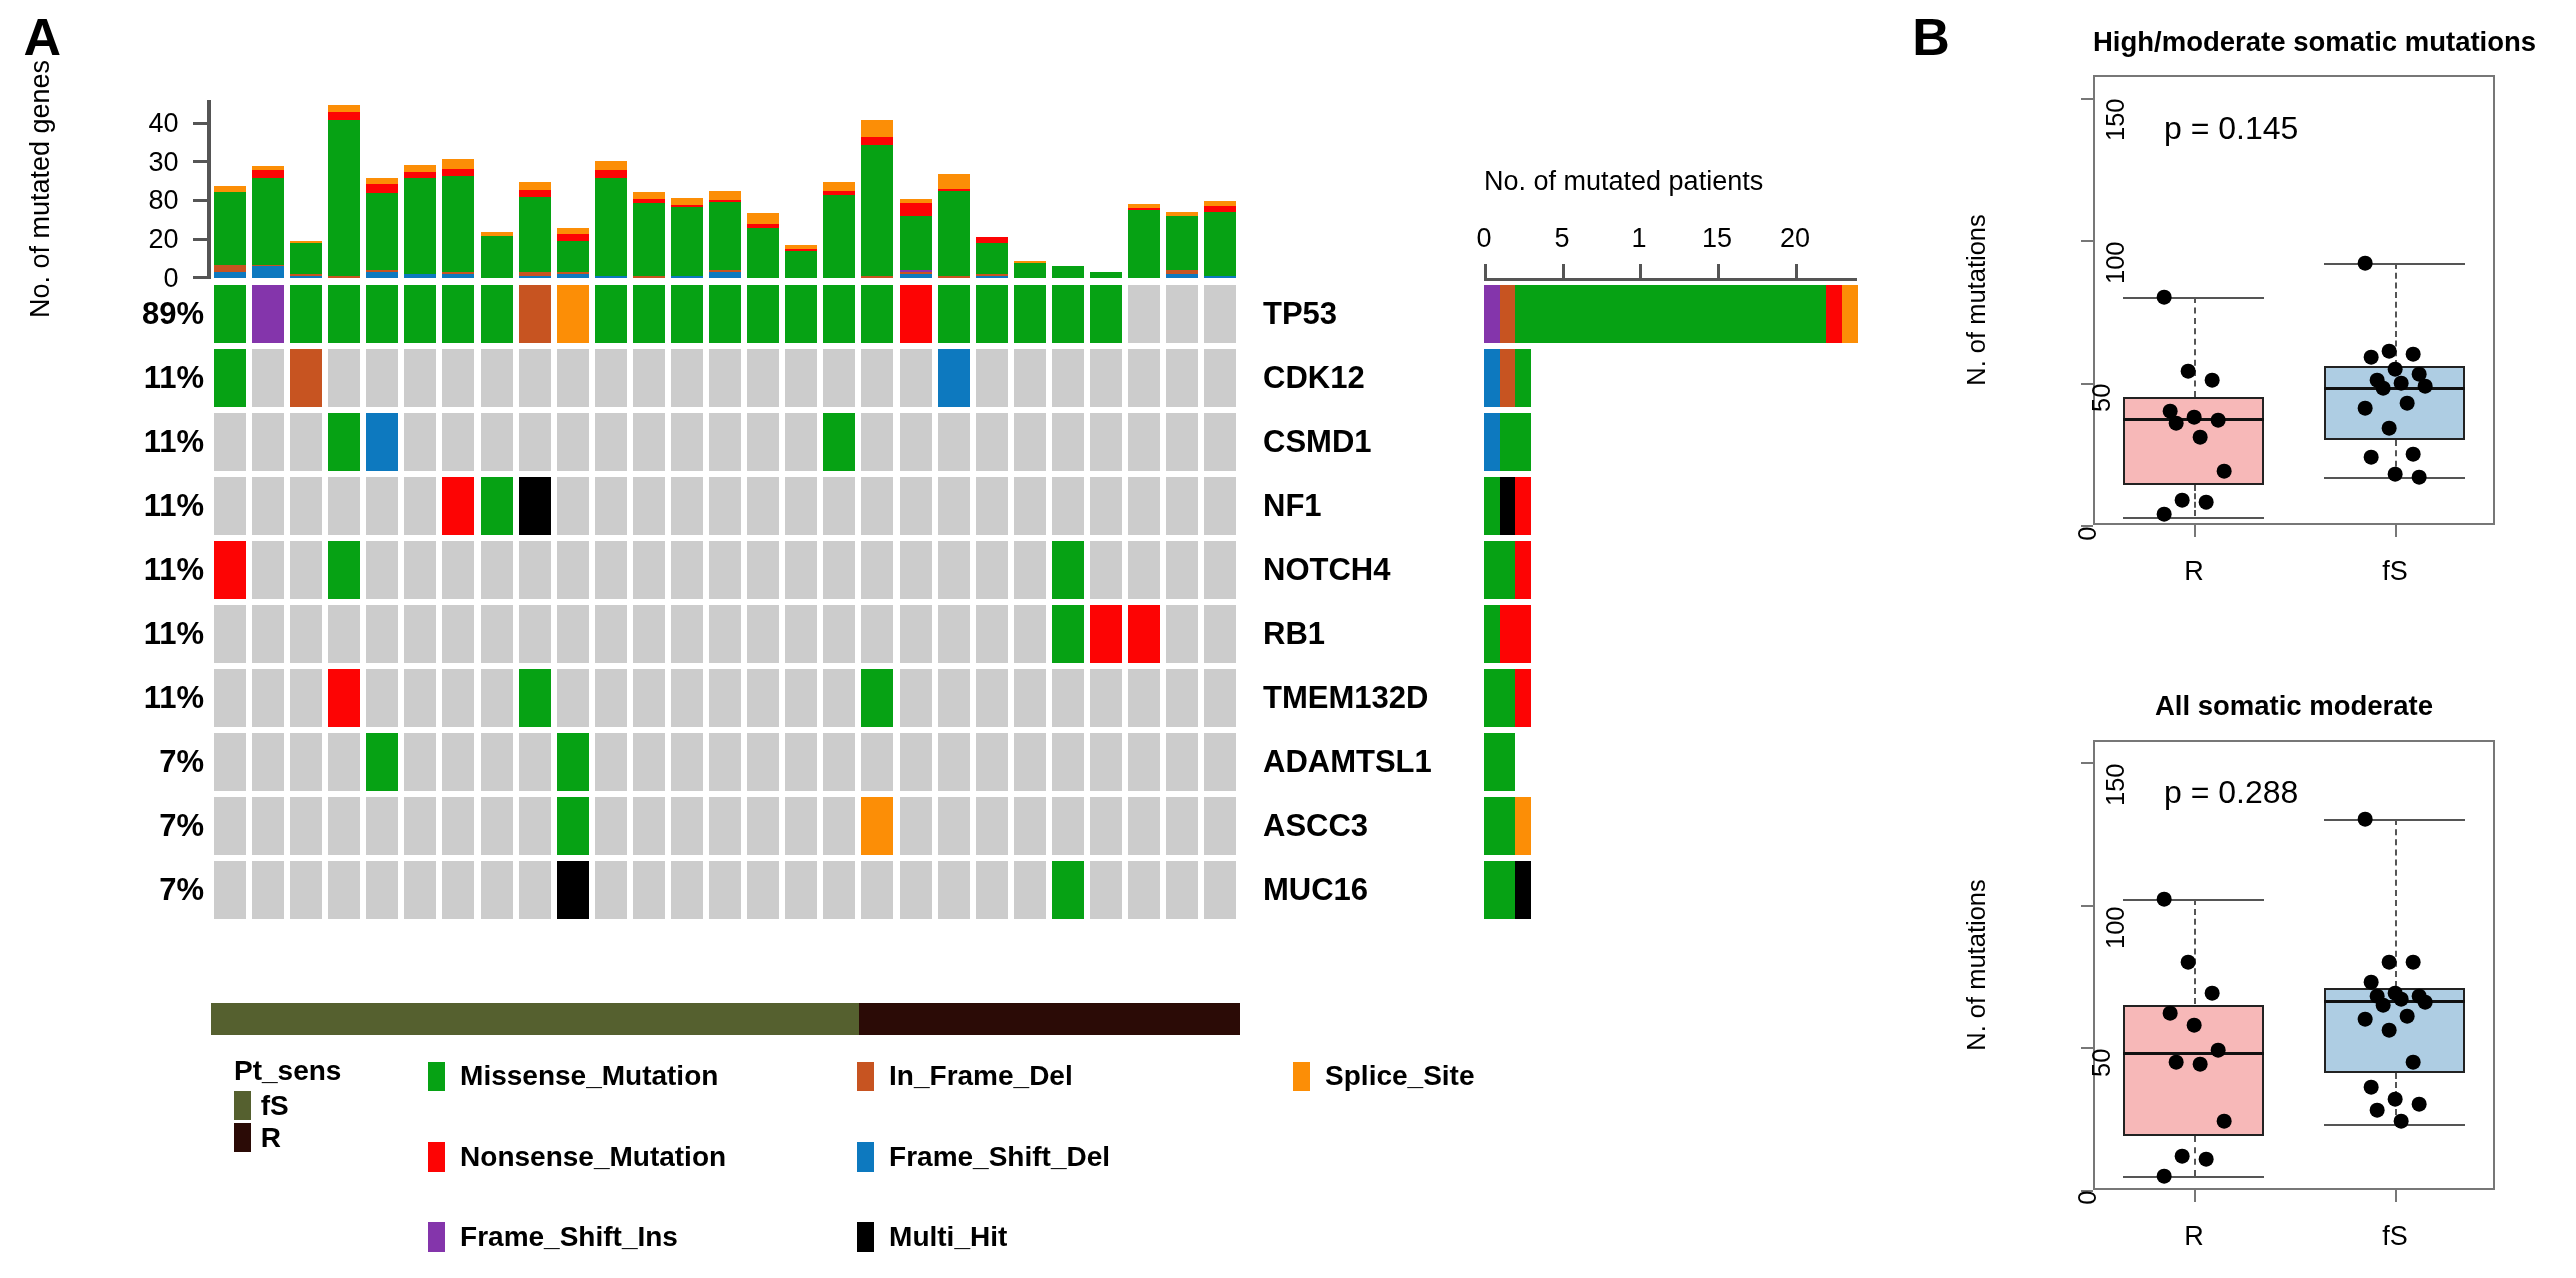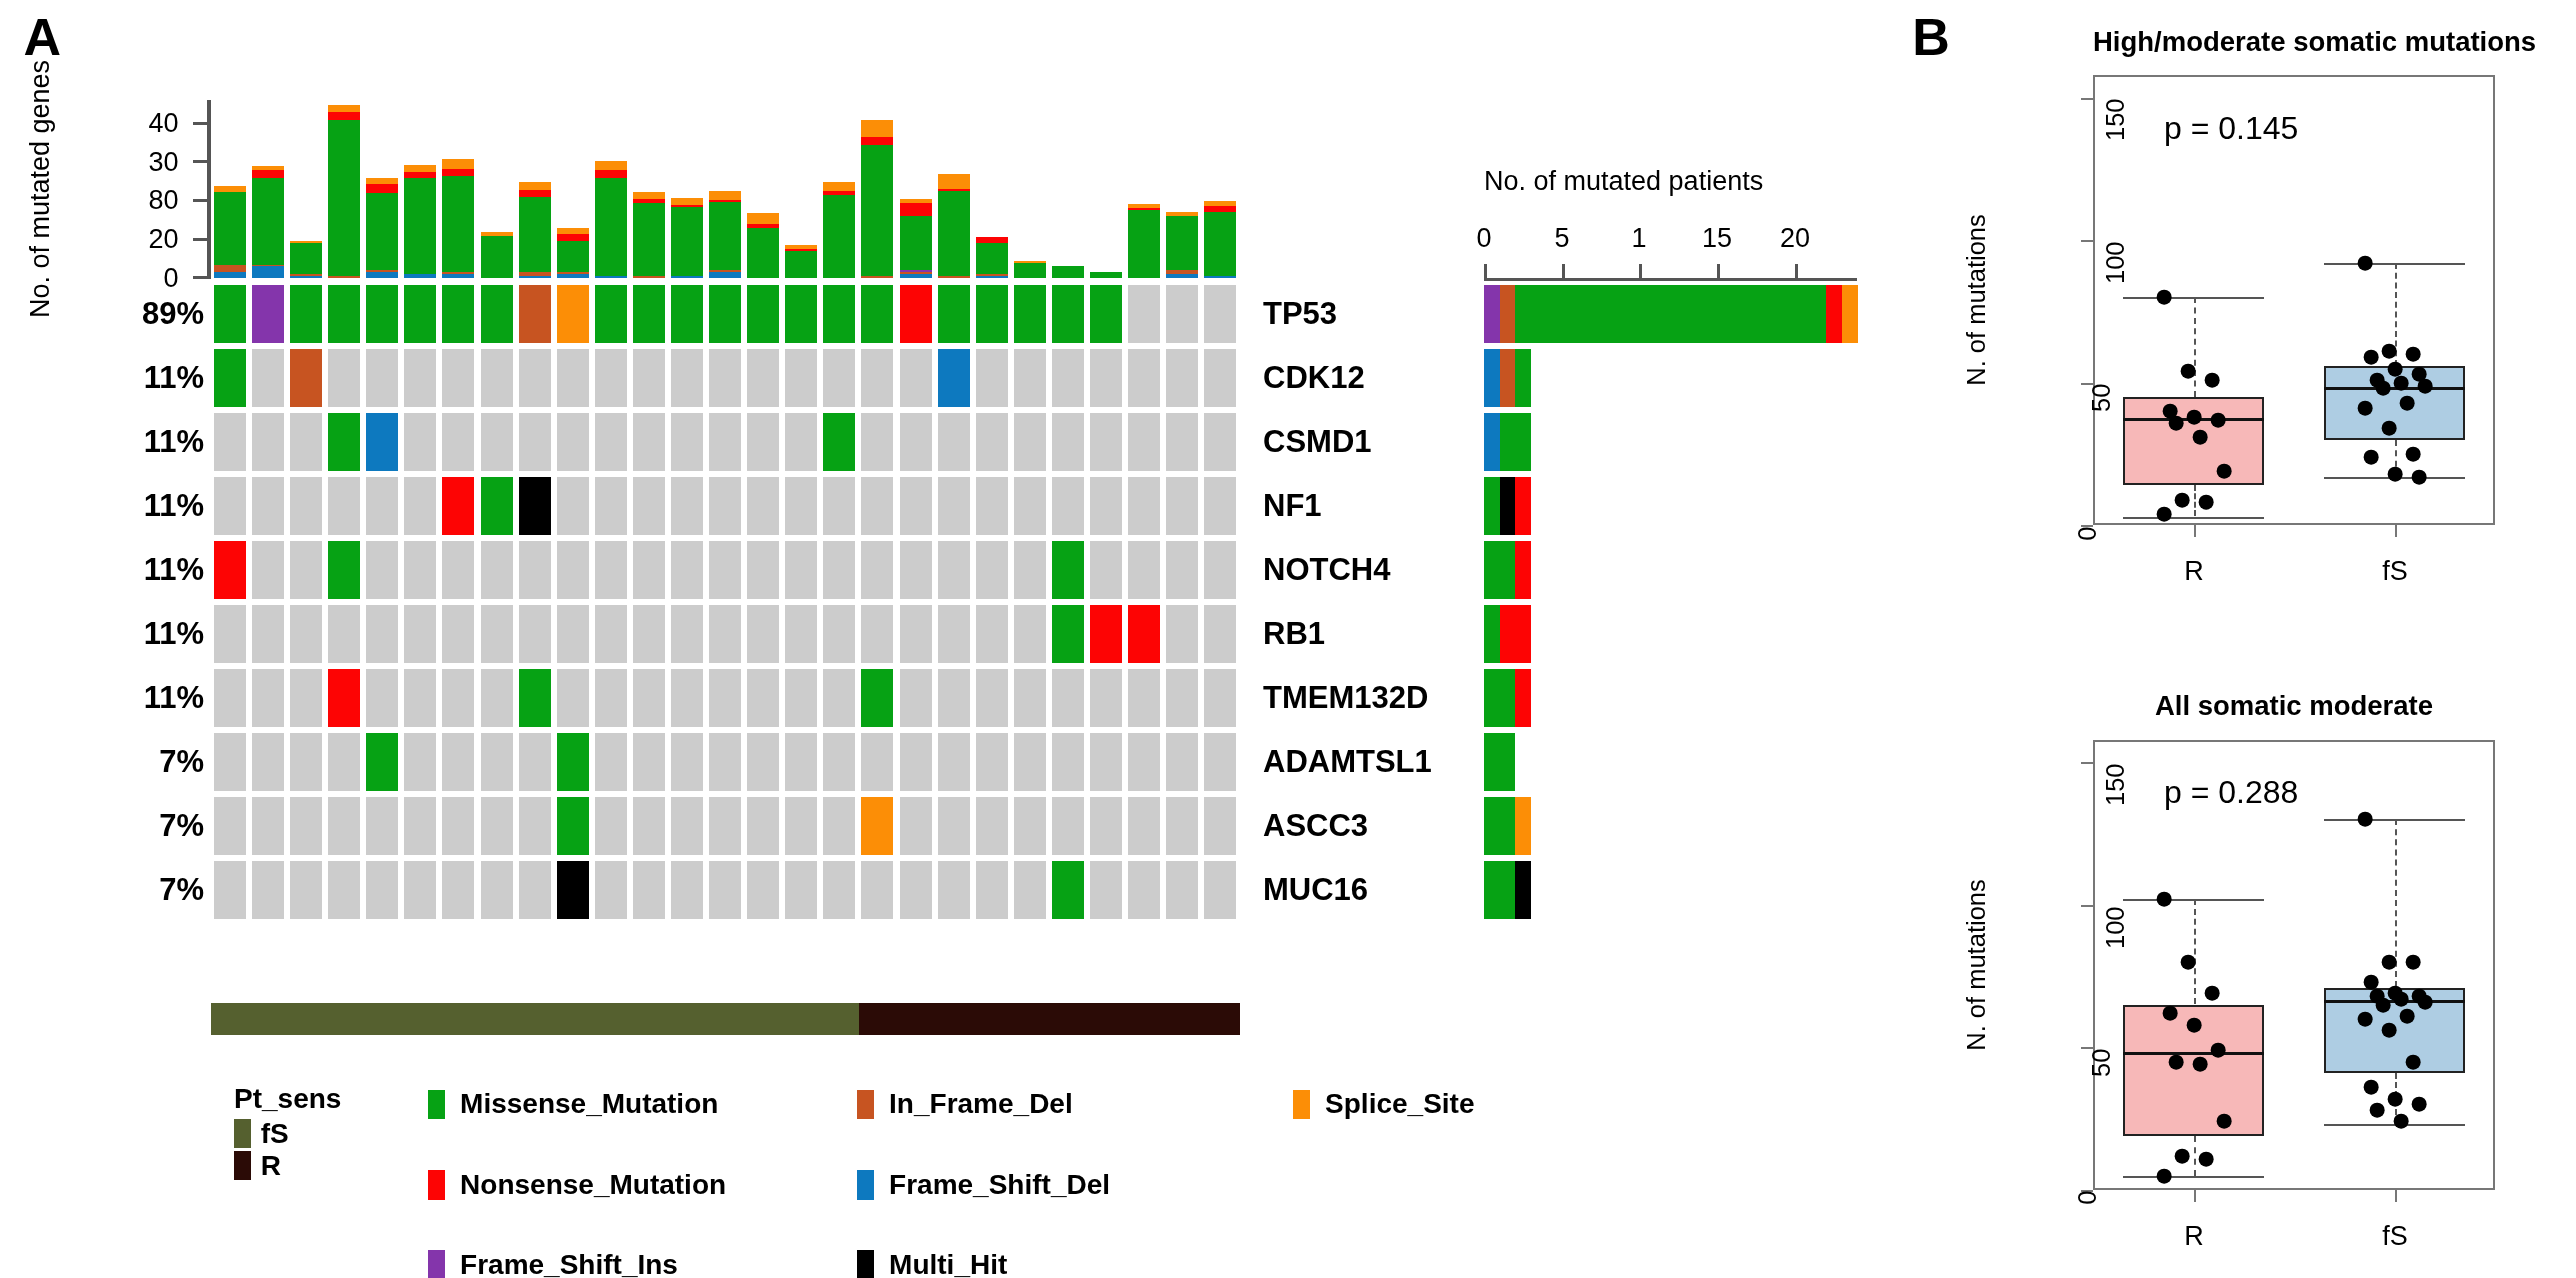--- a/index.html
+++ b/index.html
@@ -45,21 +45,21 @@
   #raxis .hline{position:absolute;left:0;bottom:0;height:3.3px;width:373px;background:#555;}
   #raxis .rtick{position:absolute;bottom:0;width:3.3px;height:17.4px;background:#555;}
   .rtlabel{position:absolute;bottom:27px;font-size:27px;transform:translateX(-50%);}
   #rtitle{position:absolute;left:1484px;top:166px;font-size:27px;white-space:nowrap;}
 
   
   #ptsens{position:absolute;left:211px;top:1003px;width:1028px;height:32px;}
   #ptsens div{position:absolute;top:0;height:32px;}
 
   
-  #legend{position:absolute;left:234px;top:1083px;width:1474px;height:194px;font-size:28px;}
+  #legend{position:absolute;left:234px;top:1055px;width:1474px;height:194px;font-size:28px;}
   .lgitem{position:absolute;display:flex;align-items:center;white-space:nowrap;}
   .swatch{width:17.4px;height:29.5px;margin-right:14.7px;flex:0 0 auto;}
   .lgtext{font-weight:bold;}
   #ptsens-legend{position:absolute;left:0;top:0;}
   #ptsens-legend .hdr{font-weight:bold;font-size:28px;margin-bottom:2.7px;}
   .psrow{display:flex;align-items:center;}
   .psrow .sw{width:17.4px;height:29.5px;margin-right:9.4px;}
   .psrow .tx{font-weight:bold;font-size:28px;}
 
   

